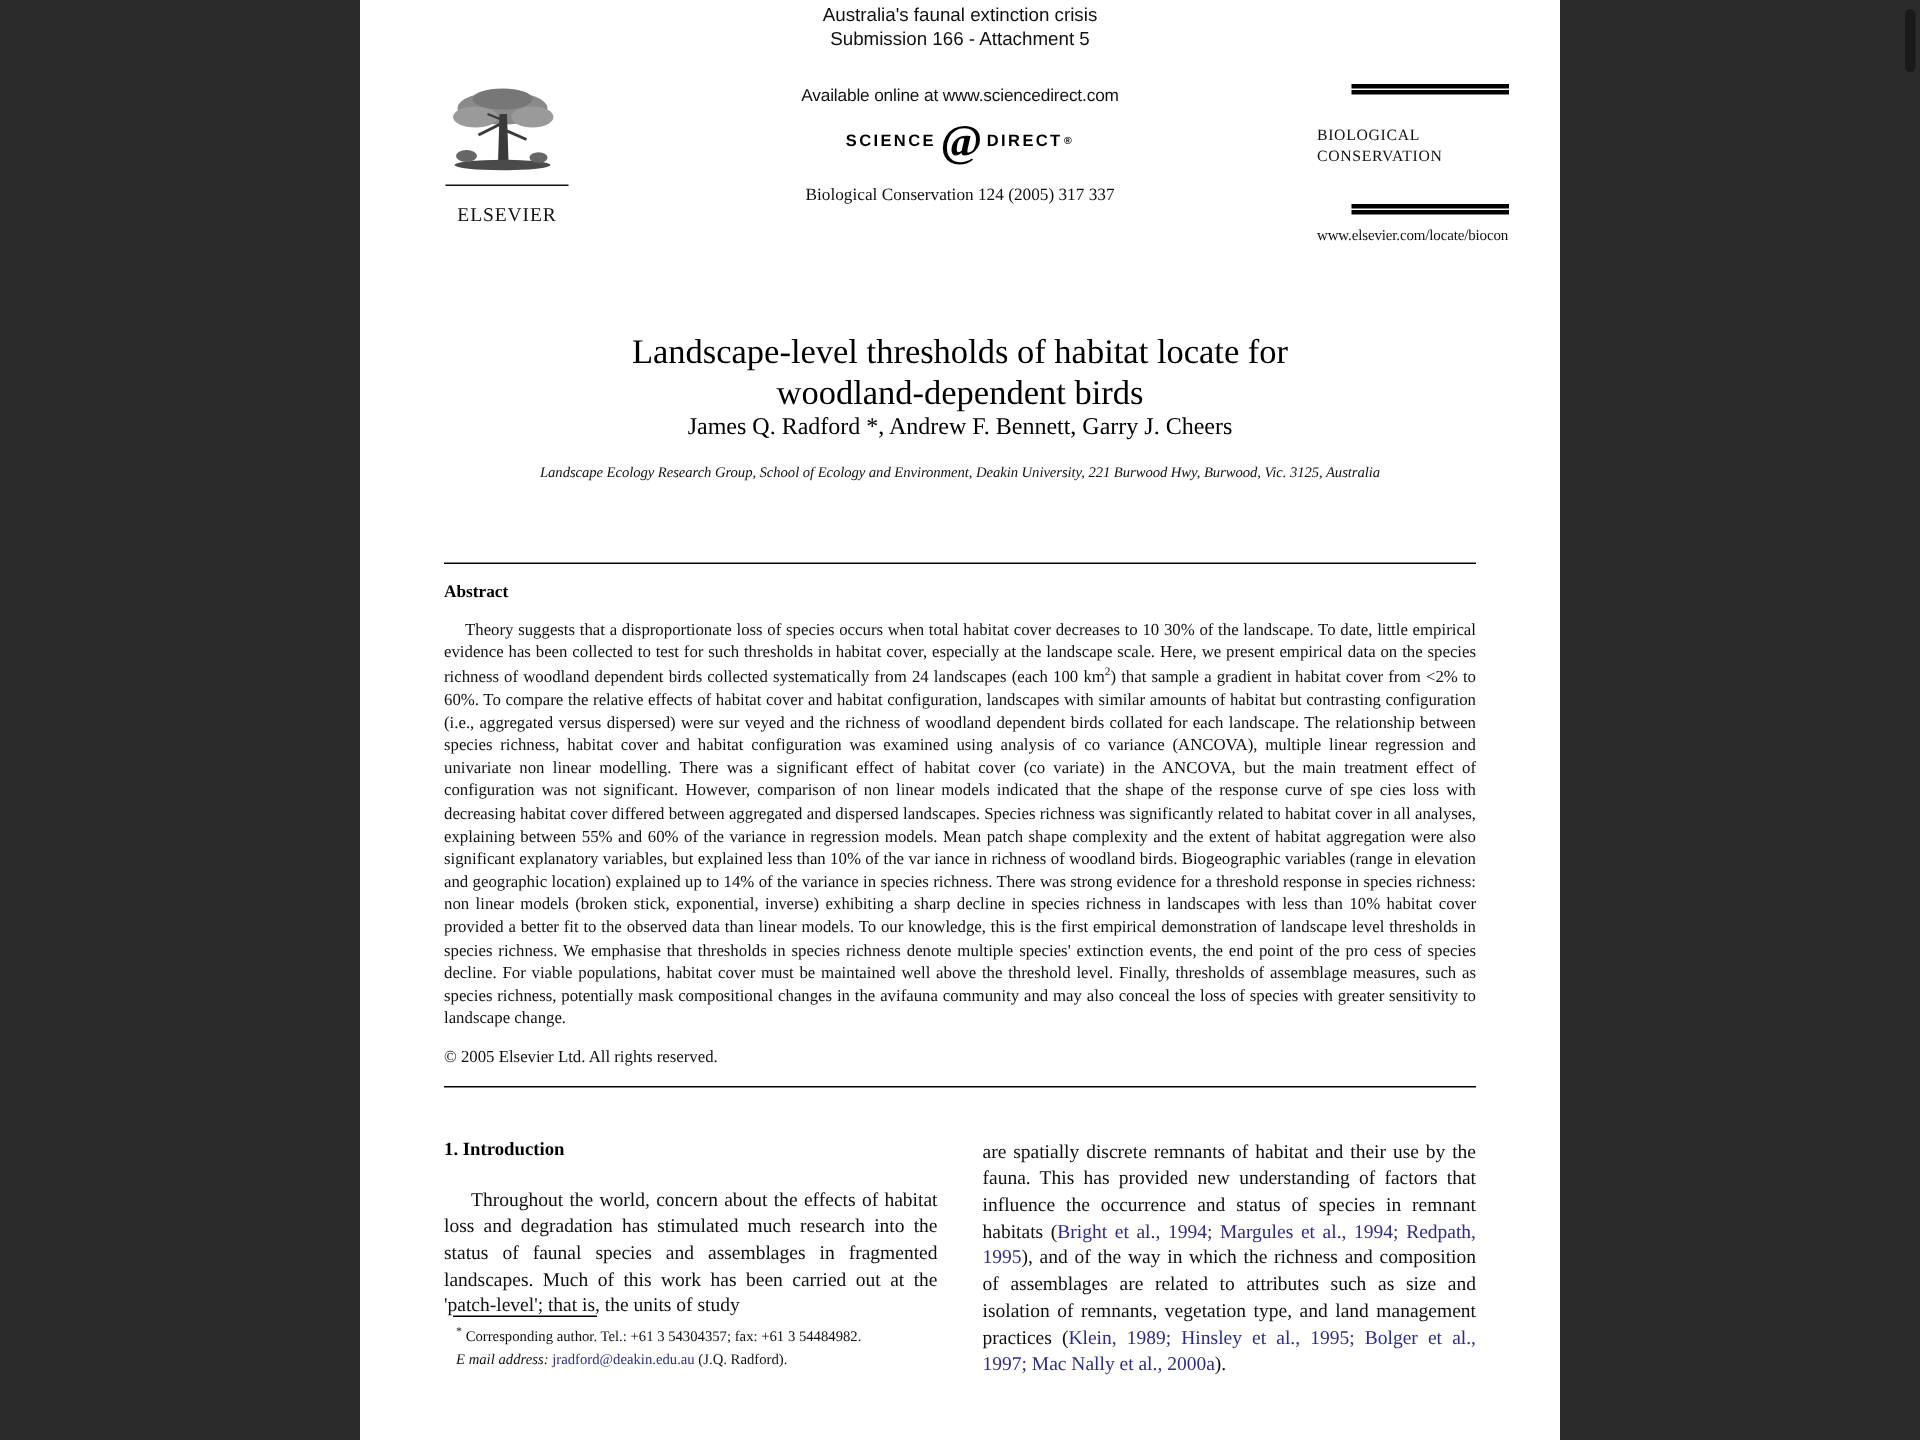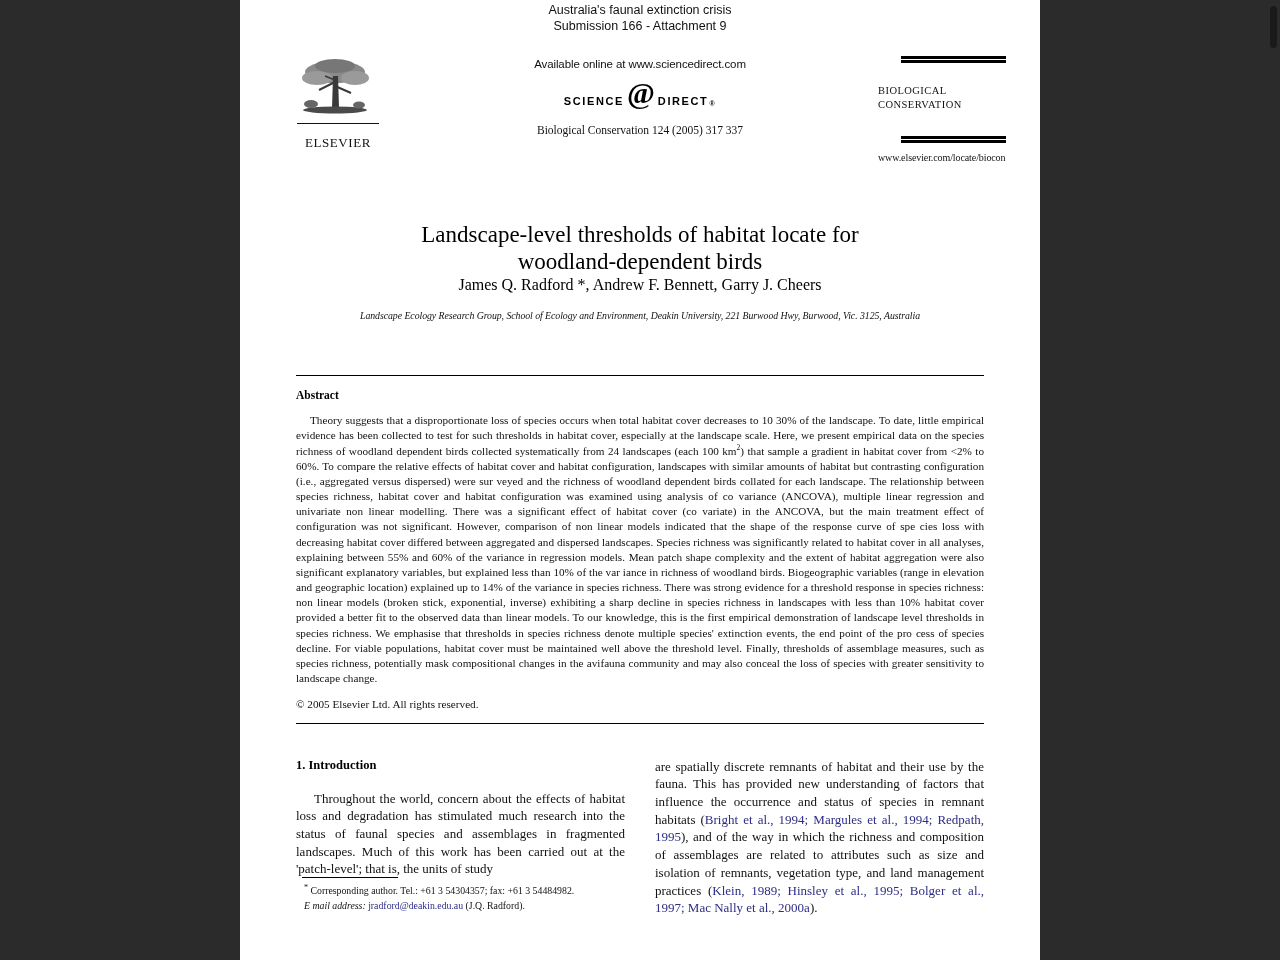--- a/index.html
+++ b/index.html
@@ -79,21 +79,21 @@
   .sd-avail {
     font-family: "Liberation Sans", sans-serif;
     font-size: 11.5px;
     color: #111;
     letter-spacing: -0.1px;
   }
   .sd-logo {
     margin-top: 11px;
     height: 26px;
     display: flex;
-    align-items: flex-end;
+    align-items: center;
     justify-content: center;
     gap: 1px;
   }
   .sd-word {
     font-family: "Liberation Sans", sans-serif;
     font-weight: bold;
     font-size: 11px;
     letter-spacing: 1.6px;
     color: #000;
   }
@@ -253,21 +253,21 @@
 </style>
 </head>
 <body>
 
 <div id="viewer">
 
   <div id="page">
 
     <div class="stamp">
       <div>Australia's faunal extinction crisis</div>
-      <div>Submission 166 - Attachment 9</div>
+      <div>Submission 166 - Attachment 5</div>
     </div>
 
     <div class="masthead">
 
       <div class="elsevier-logo">
         <svg class="tree-box" viewBox="0 0 78 66">
           <g fill="#333">
             <ellipse cx="38" cy="16" rx="30" ry="11" fill="#8a8a8a"></ellipse>
             <ellipse cx="20" cy="22" rx="15" ry="7" fill="#9a9a9a"></ellipse>
             <ellipse cx="58" cy="22" rx="14" ry="7" fill="#9a9a9a"></ellipse>

